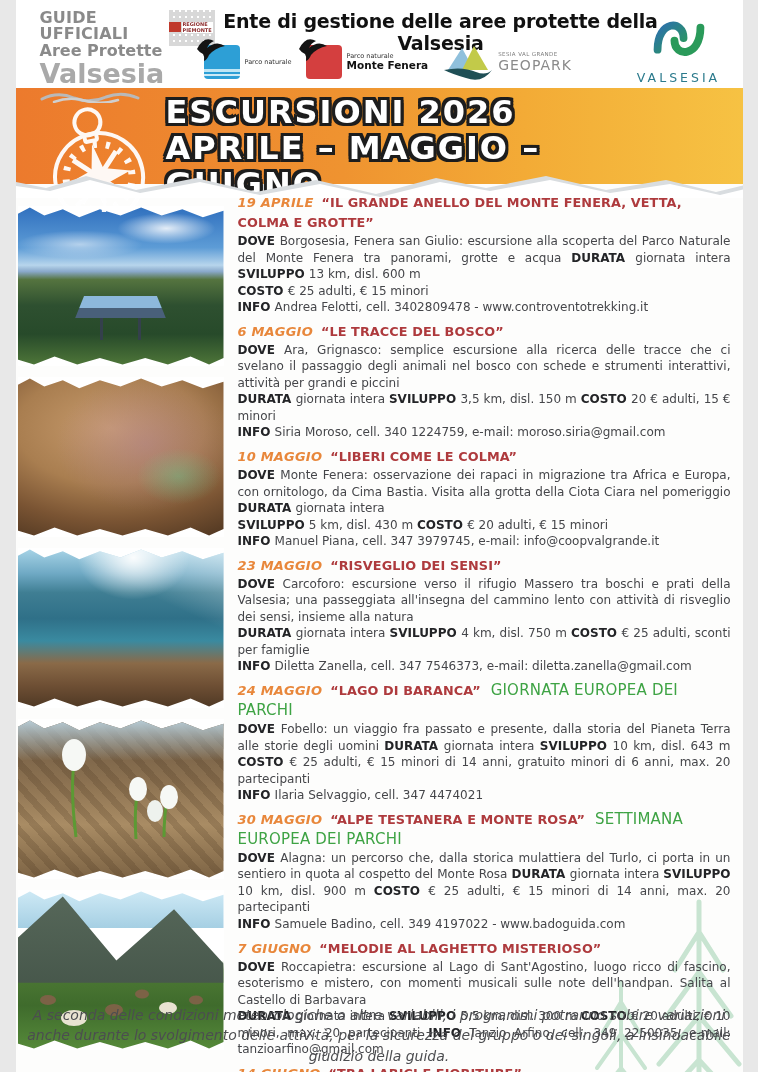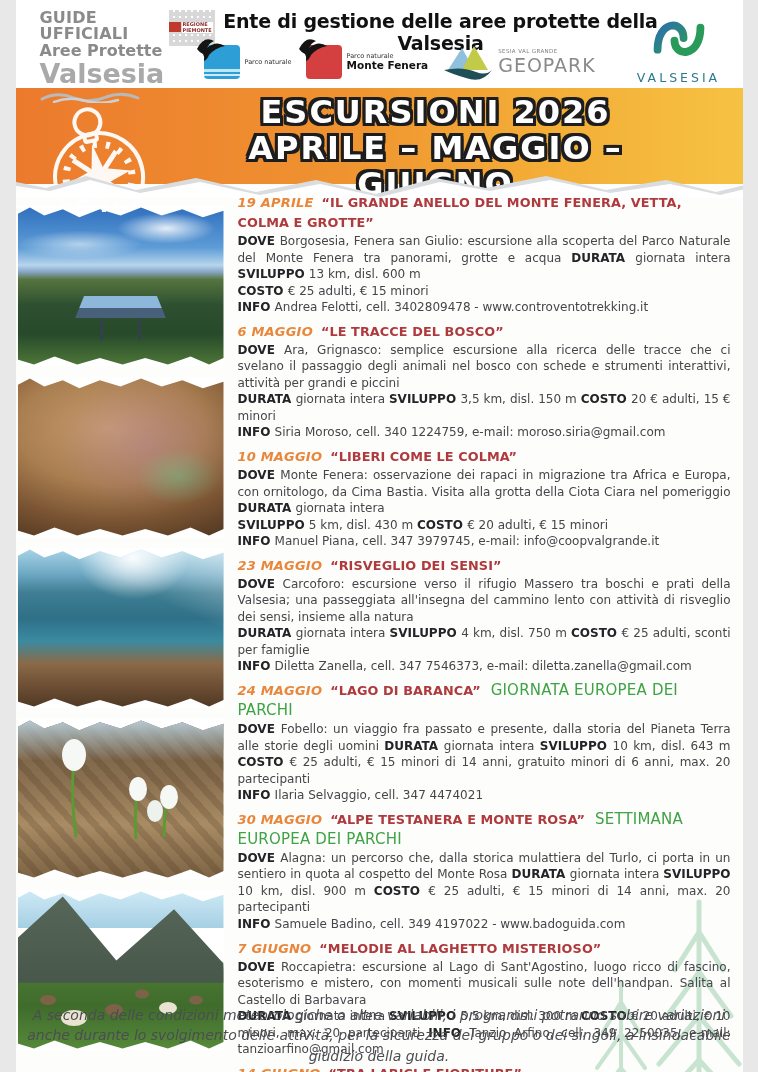--- a/index.html
+++ b/index.html
@@ -30,28 +30,28 @@
   .parchi-row { position:absolute; left:188px; top:40px; width:450px; display:flex; align-items:center; gap:14px; }
   .park { display:flex; align-items:center; gap:5px; }
   .park-square { position:relative; width:36px; height:34px; border-radius:4px; }
   .park-square.blue { background:linear-gradient(180deg,#2d9fd6 0 72%, #bfe6f5 72% 78%, #2d9fd6 78% 86%, #cdeaf6 86% 90%, #2d9fd6 90% 100%); }
   .park-square.red { background:#d43f3f; }
   .park-bird { position:absolute; left:-10px; top:-12px; }
   .park-text .small { font-size:6.5px; color:#333; }
   .park-text .big { font-size:10.5px; font-weight:700; color:#111; line-height:1.05; }
   .geopark { display:flex; align-items:center; gap:4px; }
   .geopark-text .tiny { font-size:5.5px; color:#7c7c7c; letter-spacing:.4px; }
-  .geopark-text .word { font-size:19px; color:#8a8a8a; letter-spacing:1px; }
+  .geopark-text .word { font-size:14px; color:#8a8a8a; letter-spacing:1px; }
 
   .valsesia-logo { position:absolute; right:16px; top:12px; width:96px; text-align:center; }
   .valsesia-word { font-size:12.5px; color:#2b7a8c; letter-spacing:3px; margin-top:2px; }
 
   
   .banner { position:relative; height:96px; background:linear-gradient(90deg,#ec7a2d 0%,#ef9330 45%,#f3ab36 70%,#f6c243 100%); z-index:2; }
-  .banner-titles { position:absolute; left:150px; right:37px; top:7px; text-align:center; }
+  .banner-titles { position:absolute; left:150px; right:37px; top:7px; }
   .banner-line { font-weight:800; color:#ffffff; letter-spacing:2px; line-height:1.12;
     font-size:32px;
     text-shadow:-3px -3px 0 #1d1d1d,3px -3px 0 #1d1d1d,-3px 3px 0 #1d1d1d,3px 3px 0 #1d1d1d,-3px 0 0 #1d1d1d,3px 0 0 #1d1d1d,0 -3px 0 #1d1d1d,0 3px 0 #1d1d1d; }
   .compass { position:absolute; left:2px; top:4px; opacity:.95; }
   .torn-edge { position:absolute; left:0; bottom:-14px; width:758px; height:30px; }
 
   
   .content { position:relative; display:flex; z-index:1; height:958px; }
   .trees { position:absolute; right:-6px; bottom:20px; z-index:0; opacity:.85; }
 

